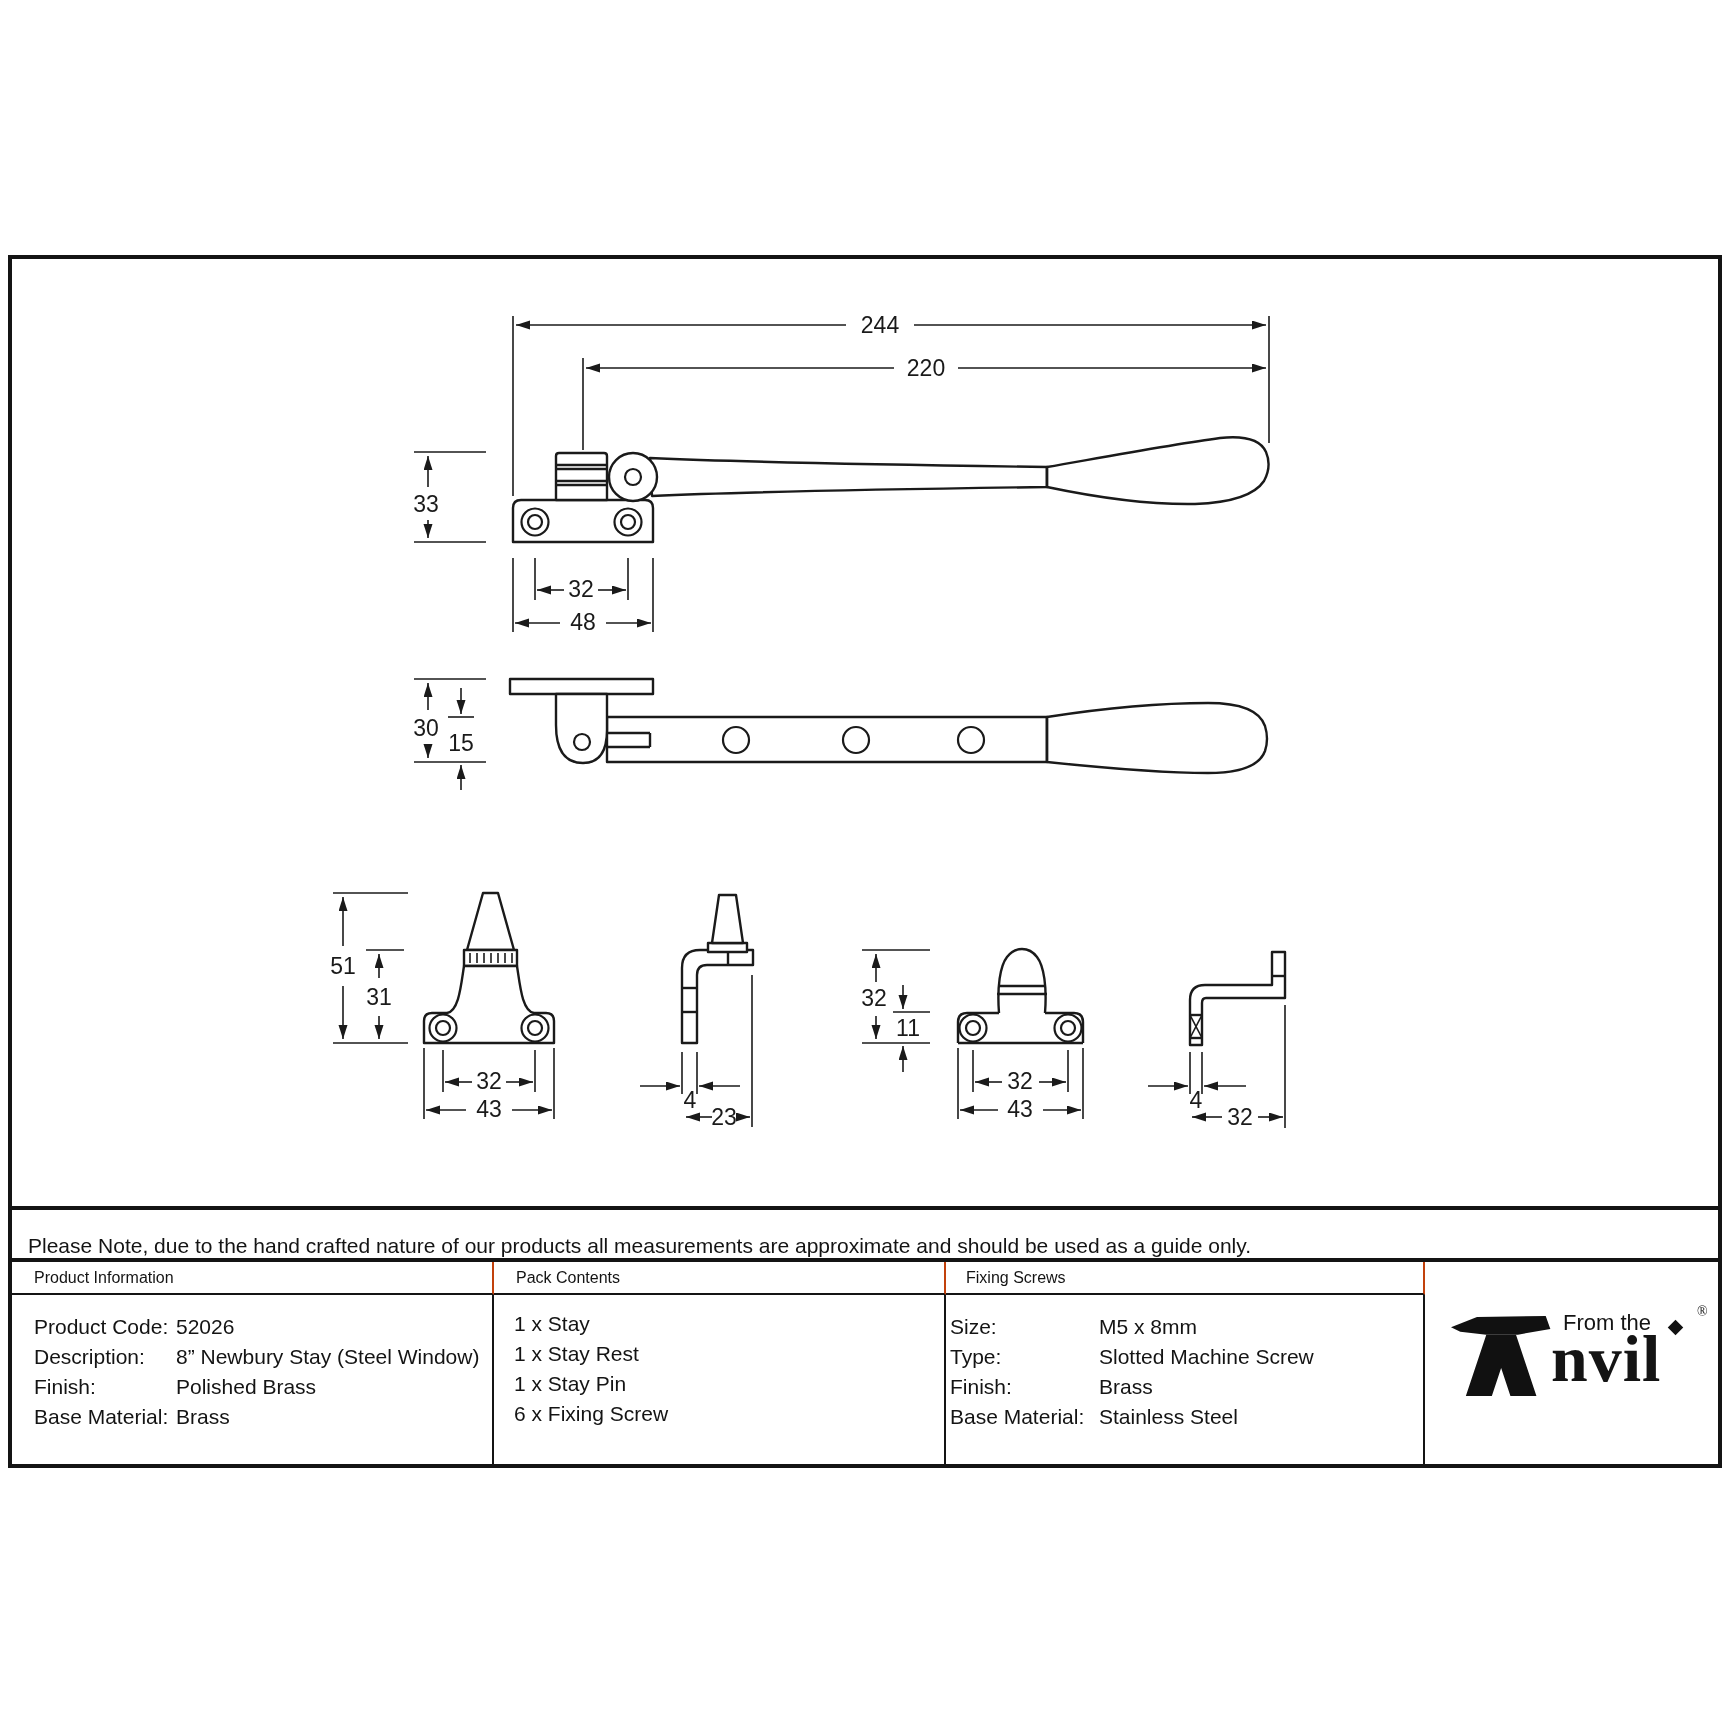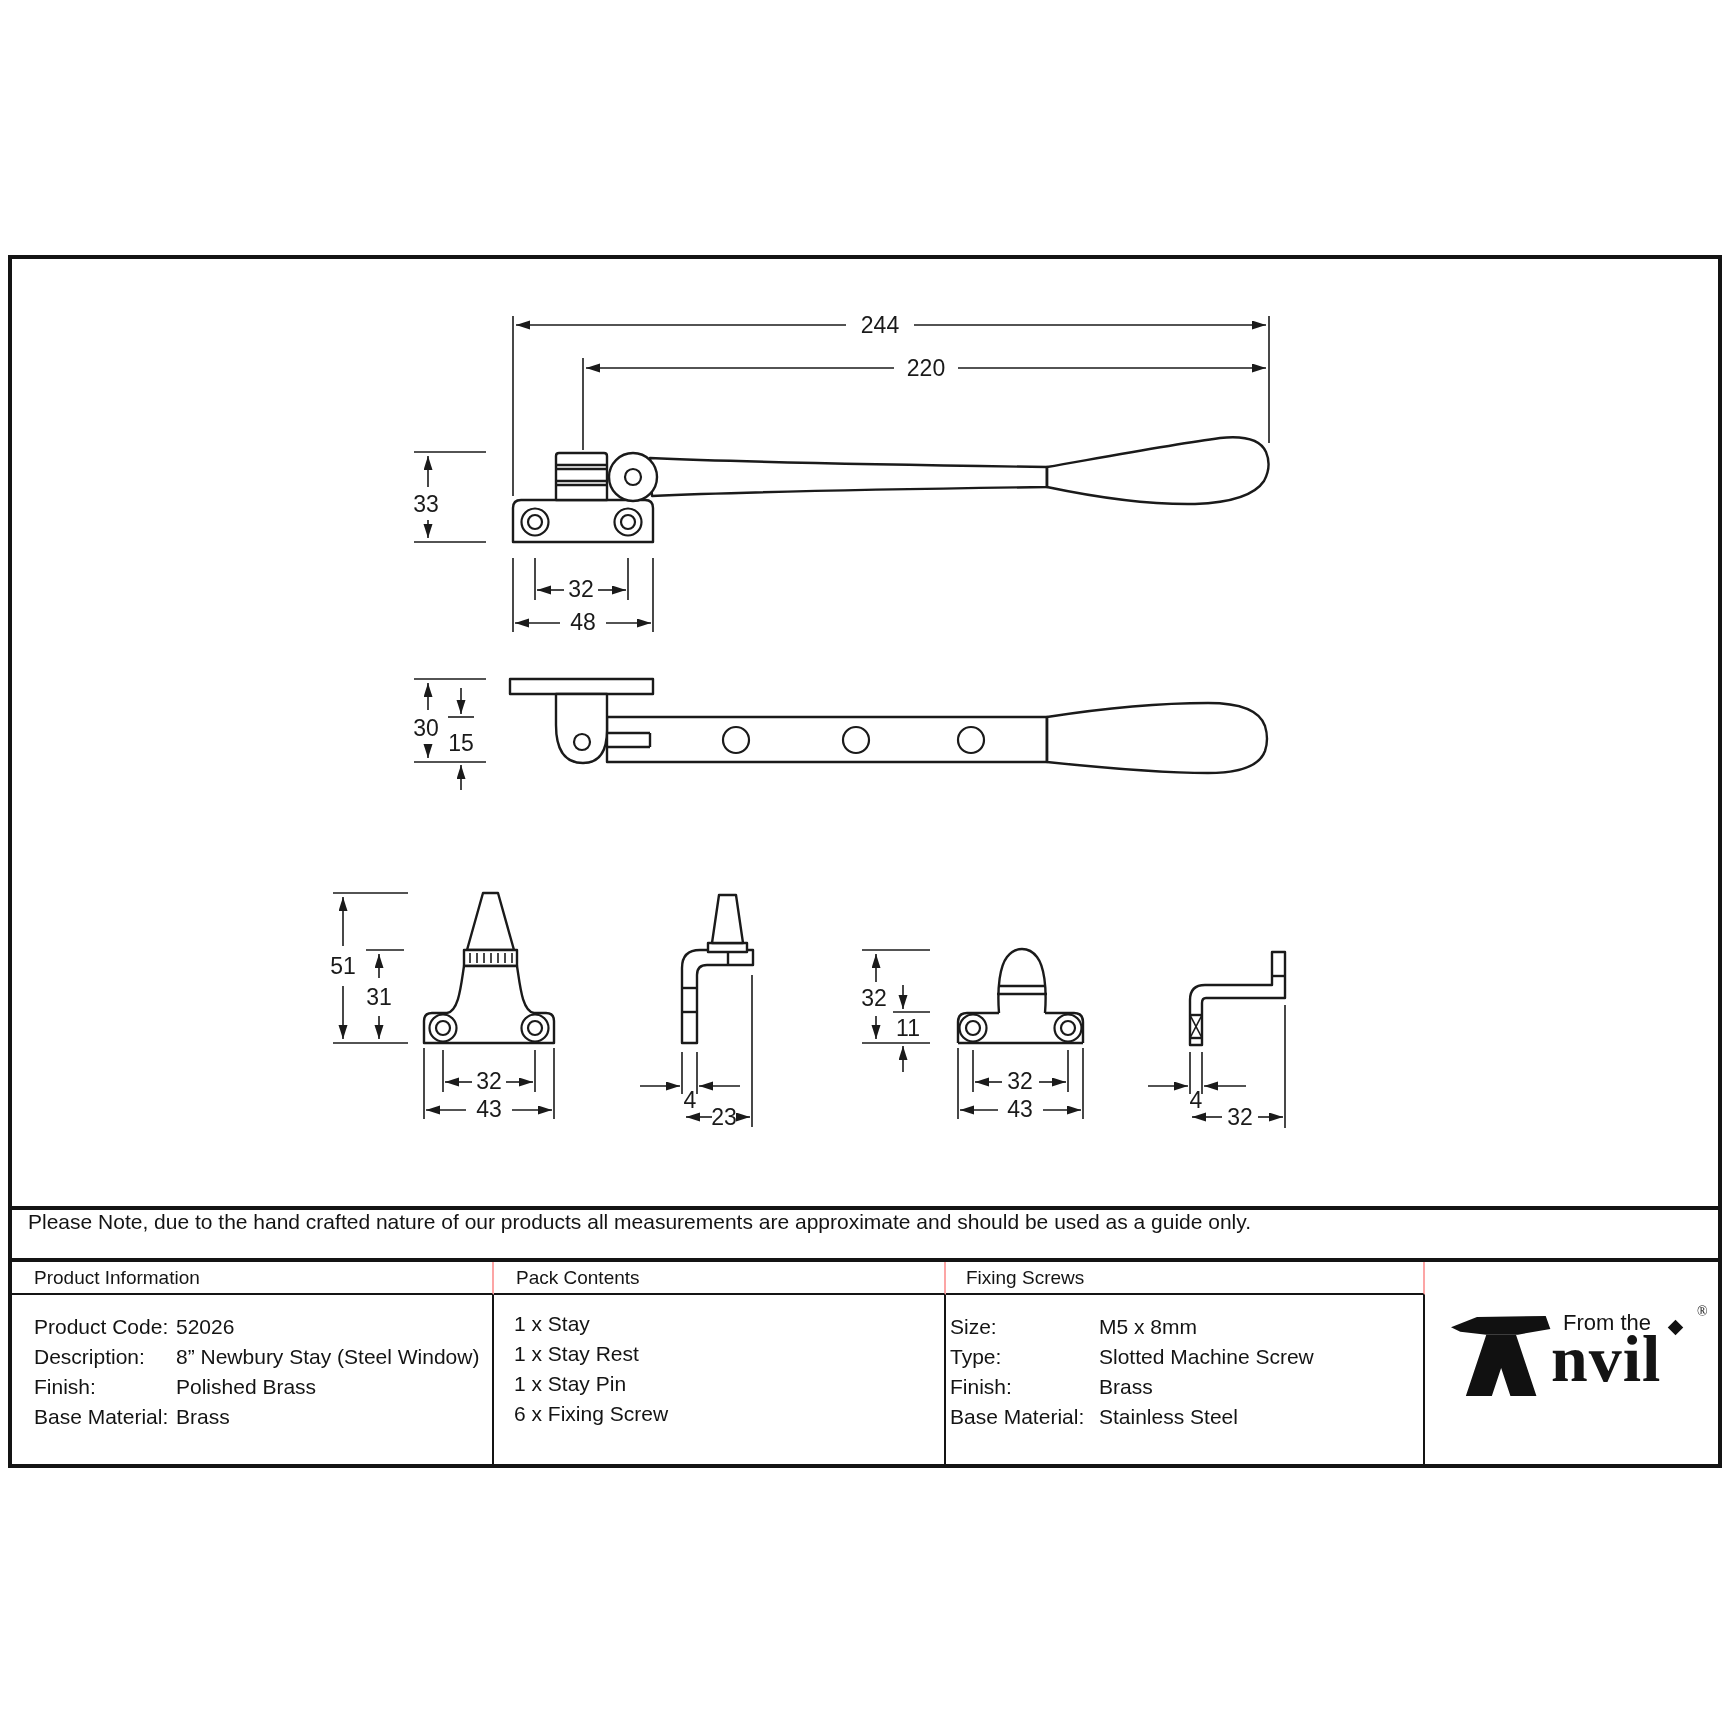--- a/index.html
+++ b/index.html
@@ -3,29 +3,29 @@
 <meta charset="utf-8">
 <style>
   html,body{margin:0;padding:0;background:#fff;}
   .page{position:relative;width:1730px;height:1730px;background:#ffffff;
         font-family:"Liberation Sans",sans-serif;color:#141414;overflow:hidden;}
   .main-box{position:absolute;left:8px;top:255px;width:1714px;height:955px;
             border:4px solid #141414;box-sizing:border-box;background:#fff;}
   .drawing-svg{position:absolute;left:0;top:0;}
   .note-strip{position:absolute;left:8px;top:1210px;width:1714px;height:52px;
               border-left:4px solid #141414;border-right:4px solid #141414;border-bottom:4px solid #141414;
-              box-sizing:border-box;display:flex;align-items:flex-start;
+              box-sizing:border-box;display:flex;align-items:flex-end;
               padding-left:16px;font-size:21px;}
   .spec-table{position:absolute;left:8px;top:1262px;width:1714px;height:206px;
               border-left:4px solid #141414;border-right:4px solid #141414;border-bottom:4px solid #141414;
               box-sizing:border-box;display:grid;
               grid-template-columns:482px 452px 479px auto;
               grid-template-rows:33px auto;}
-  .th{border-right:2px solid #fca5a5;border-bottom:2px solid #141414;
-      font-size:19px;display:flex;align-items:center;padding-left:22px;box-sizing:border-box;}
+  .th{border-right:2px solid #c2410c;border-bottom:2px solid #141414;
+      font-size:16px;display:flex;align-items:center;padding-left:22px;box-sizing:border-box;}
   .th.c3{padding-left:20px;}
   .cell{border-right:2px solid #141414;box-sizing:border-box;padding-top:14px;font-size:21px;}
   .logo-cell{grid-row:1/3;grid-column:4;position:relative;}
   .kv{display:flex;height:30px;align-items:flex-end;}
   .kv .k{padding-left:22px;width:142px;flex:none;}
   .cell.c3 .kv .k{padding-left:4px;width:149px;}
   .item{height:30px;display:flex;align-items:center;padding-left:20px;}
   
   .part{fill:#ffffff;stroke:#1a1a1a;stroke-width:2.4;stroke-linejoin:round;}
   .partline{fill:none;stroke:#1a1a1a;stroke-width:2.4;}

